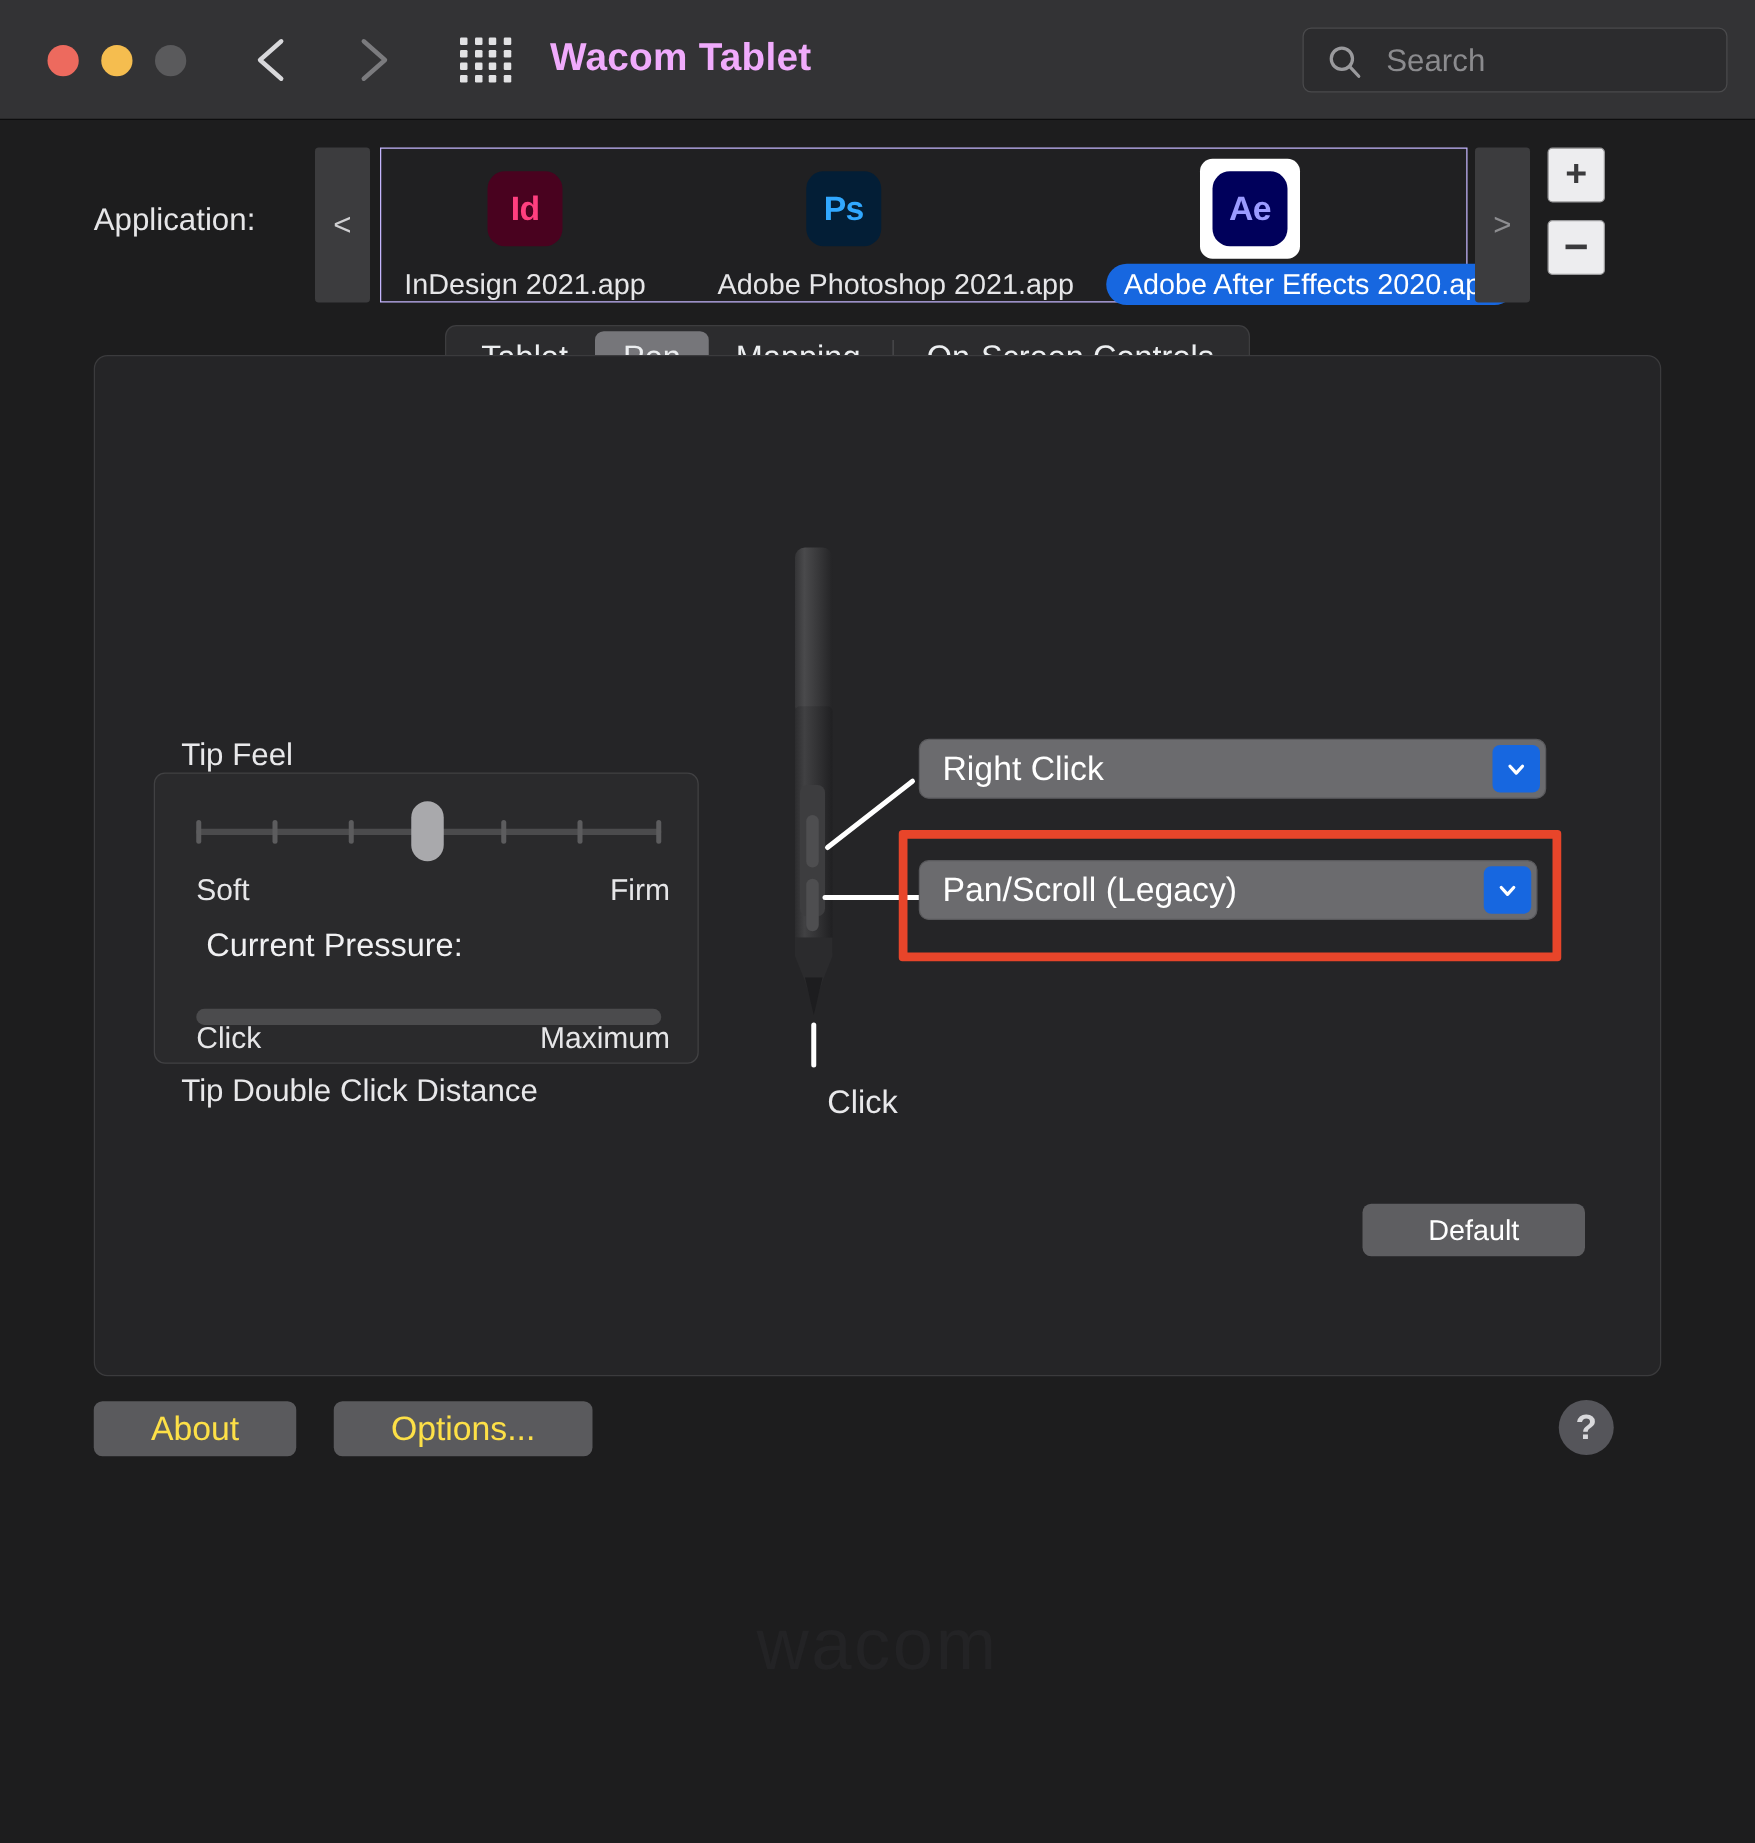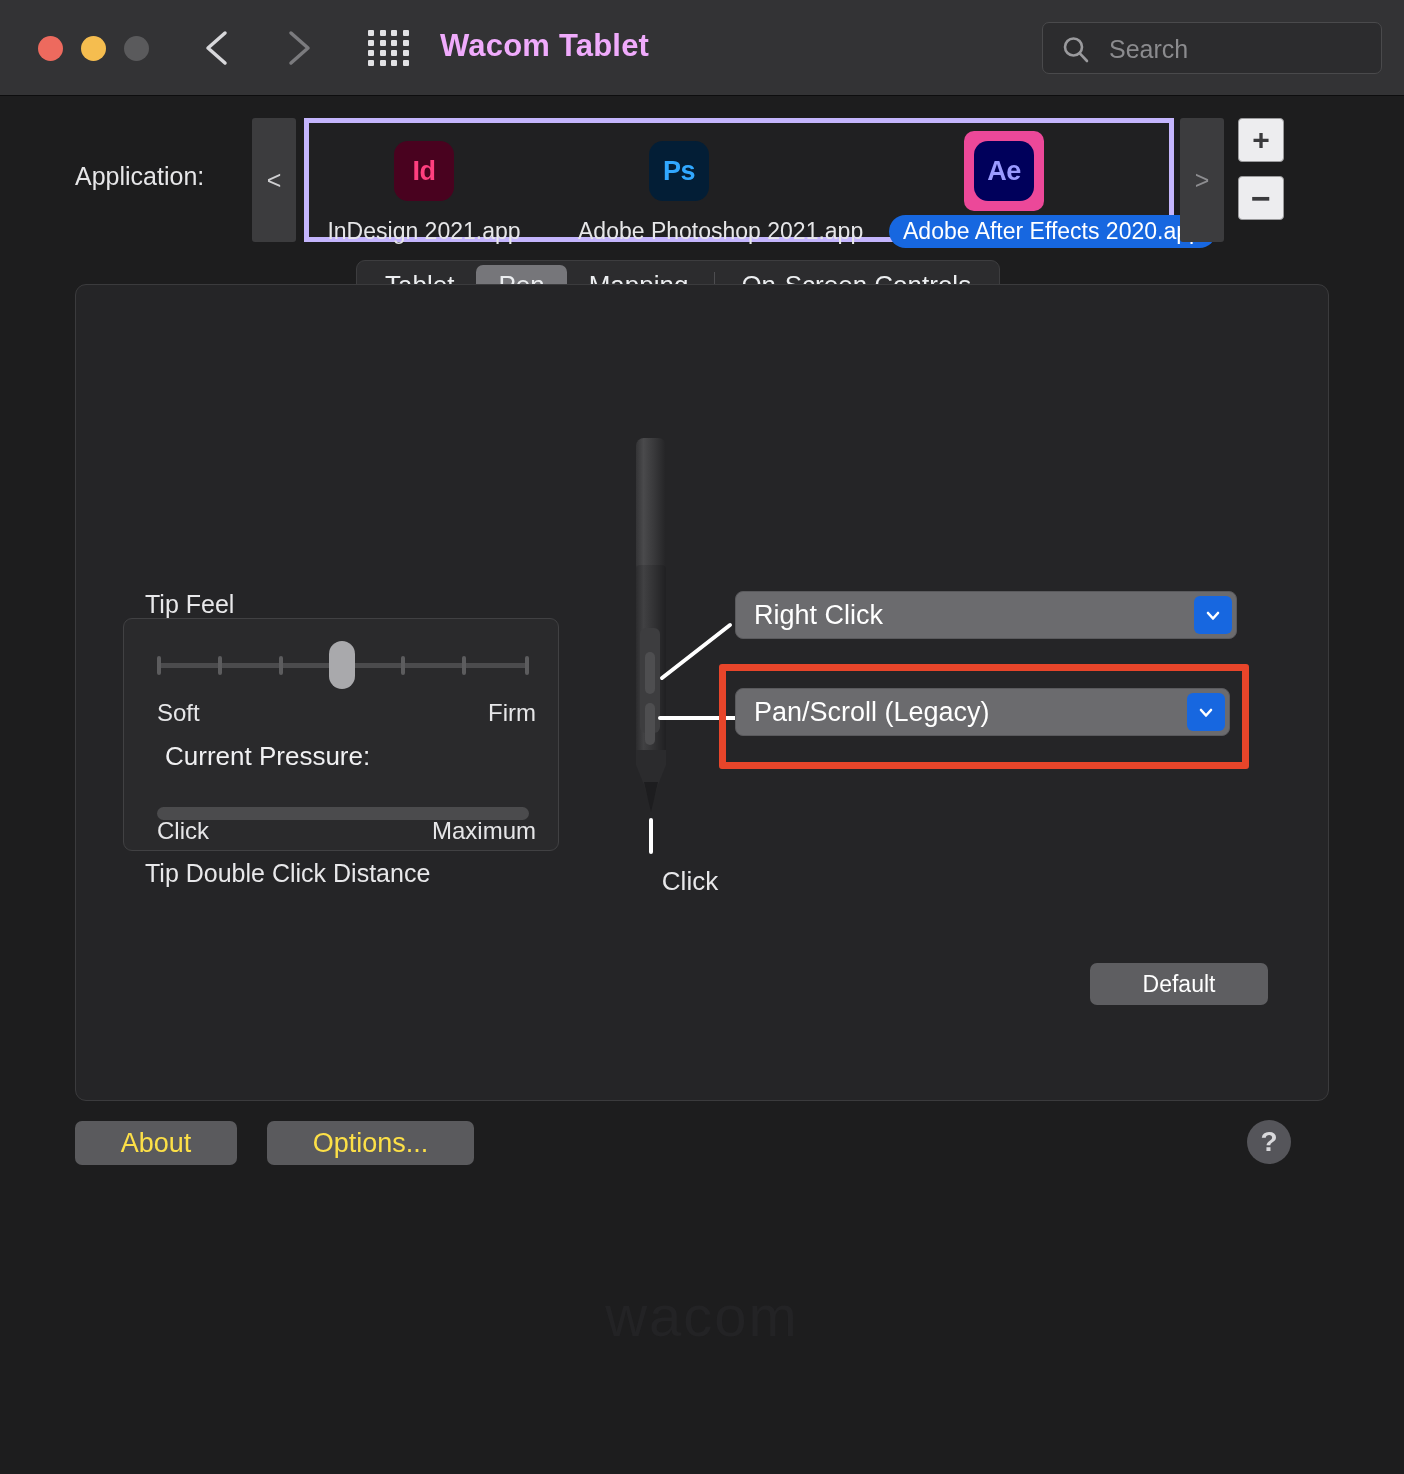--- a/index.html
+++ b/index.html
@@ -63,33 +63,33 @@
     position: absolute; top: 0; width: 44px; height: 124px;
     background: #3c3c3e; border-radius: 3px;
     display: flex; align-items: center; justify-content: center;
     font-size: 25px; color: #cfcfd1;
   }
   .arrowbtn.left { left: 252px; }
   .arrowbtn.right { left: 1180px; color: #8d8d90; }
 
   .applist {
     position: absolute; left: 304px; top: 0; width: 870px; height: 124px;
-    background: #202022; border: 5px solid #c4b5fd;
+    background: #202022; border: 1px solid #c4b5fd;
     display: flex; align-items: flex-start;
   }
   .appitem {
     position: absolute; top: 8px;
     width: 230px; text-align: center;
   }
   .appitem .iconwrap {
     width: 80px; height: 80px; margin: 0 auto;
     display: flex; align-items: center; justify-content: center;
     border-radius: 10px;
   }
-  .appitem.selected .iconwrap { background: #ec4899; }
+  .appitem.selected .iconwrap { background: #ffffff; }
   .appicon {
     width: 60px; height: 60px; border-radius: 14px;
     display: flex; align-items: center; justify-content: center;
     font-size: 27px; font-weight: bold; letter-spacing: -0.5px;
   }
   .appicon.id { background: #49021f; color: #ff3f7f; }
   .appicon.ps { background: #031e36; color: #31a8ff; }
   .appicon.ae { background: #00005b; color: #9a9aff; }
   .applabel2 {
     margin-top: 4px; font-size: 23px; color: #e6e6e8; white-space: nowrap;

